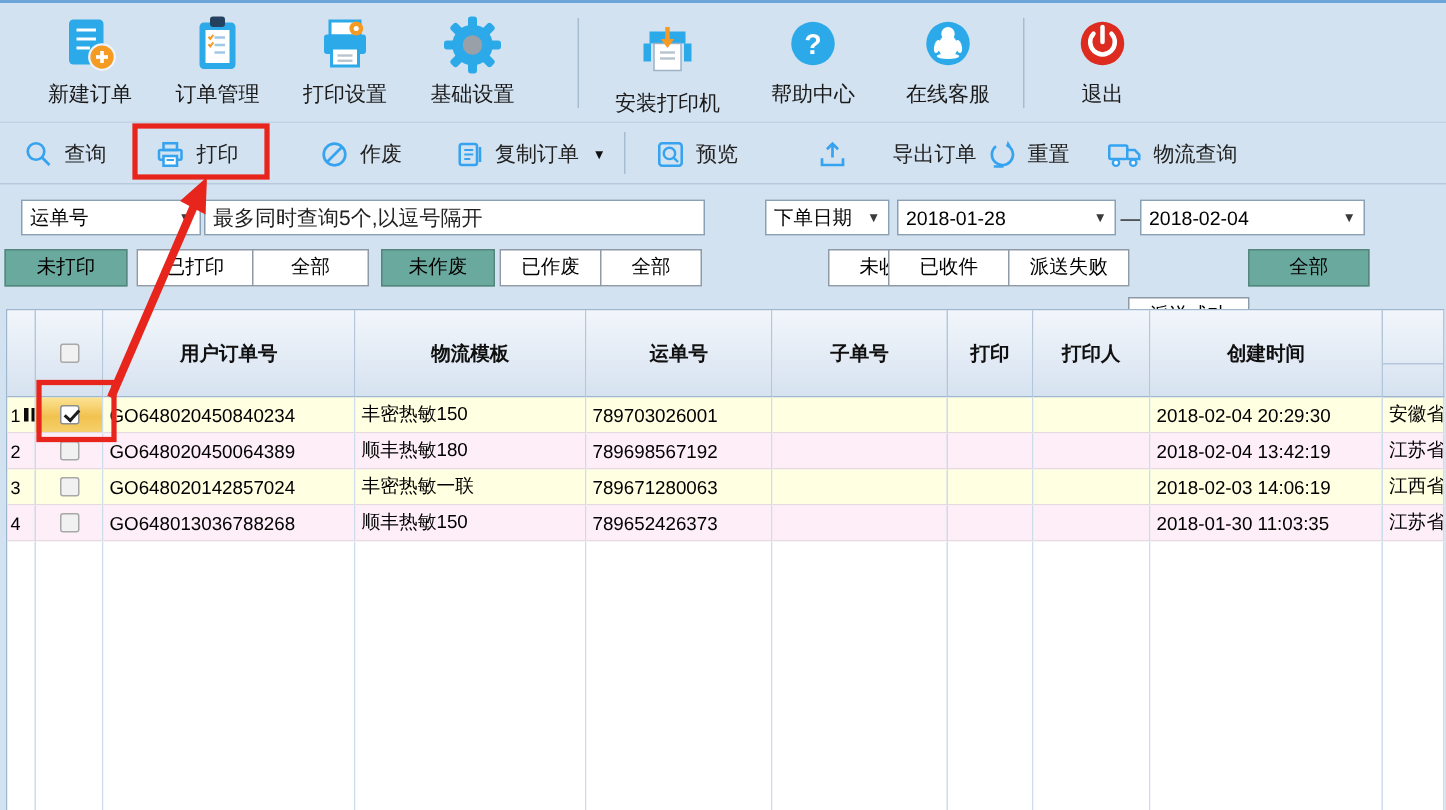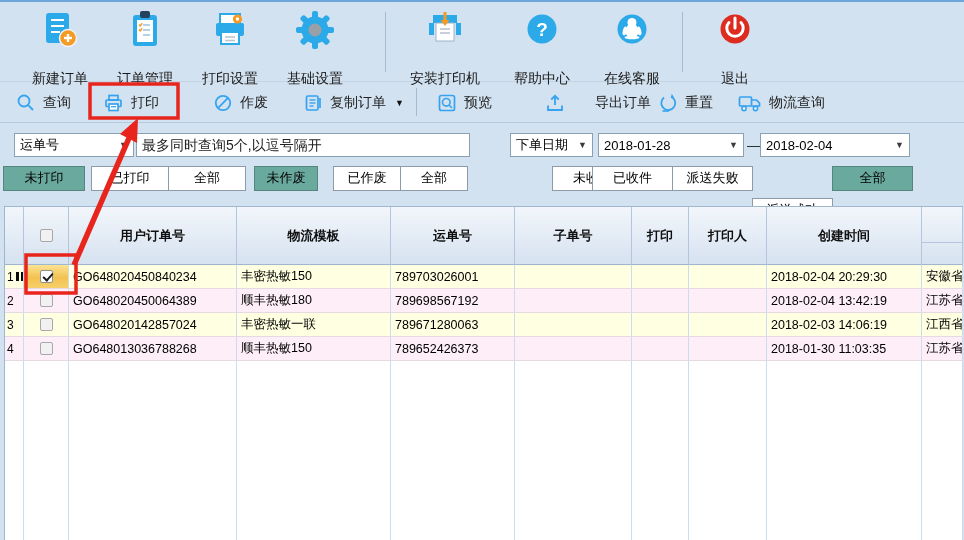--- a/index.html
+++ b/index.html
@@ -4,21 +4,21 @@
 <style>
   * { margin:0; padding:0; box-sizing:border-box; }
   html,body { width:964px; height:540px; overflow:hidden; }
   body { font-family:"Liberation Sans","DejaVu Sans",sans-serif; background:#d3e2f0; position:relative; }
   .app { position:absolute; inset:0; border-top:2px solid #6ca6d9; }
 
   
   .tb1 { position:absolute; left:0; top:2px; width:964px; height:78px; border-bottom:1px solid #c2d3e4; }
   .tb1-item { position:absolute; top:4px; height:70px; display:flex; flex-direction:column; align-items:center; justify-content:flex-start; cursor:pointer; }
   .tb1-item .ic { width:44px; height:44px; display:flex; align-items:center; justify-content:center; }
-  .tb1-item .lb { font-size:14px; color:#1a1a1a; margin-top:18px; white-space:nowrap; }
+  .tb1-item .lb { font-size:14px; color:#1a1a1a; margin-top:2px; white-space:nowrap; }
   .vsep1 { position:absolute; top:8px; width:1px; height:60px; background:#a8bccf; }
 
   
   .tb2 { position:absolute; left:0; top:80px; width:964px; height:41px; border-bottom:1px solid #b7c9dc; }
   .tb2-item { position:absolute; top:8px; height:26px; display:flex; align-items:center; gap:7px; cursor:pointer; }
   .tb2-item .lb { font-size:14px; color:#222; white-space:nowrap; }
   .tb2-item .dd { font-size:9px; color:#111; margin-left:2px; }
   .vsep2 { position:absolute; top:6px; width:1px; height:28px; background:#a8bccf; }
 
   
@@ -124,21 +124,21 @@
               <circle cx="22" cy="22" r="13.5"></circle>
             </g>
             <circle cx="22" cy="22" r="6.5" fill="#9aa0a8"></circle>
           </svg>
       </span>
       <span class="lb">基础设置</span>
     </div>
 
     <div class="vsep1" style="left:385px;"></div>
 
-    <div class="tb1-item" style="left:393px;width:104px;">
+    <div class="tb1-item" style="left:393px;width:104px;justify-content:flex-end;">
       <span class="ic">
         <svg width="44" height="44" viewBox="0 0 44 44">
             <rect x="10" y="7" width="24" height="8" fill="#2ba9e8"></rect>
             <rect x="6" y="15" width="5" height="12" fill="#2ba9e8"></rect>
             <rect x="33" y="15" width="5" height="12" fill="#2ba9e8"></rect>
             <rect x="13" y="15" width="18" height="18" fill="#fff" stroke="#9db3c6" stroke-width="1"></rect>
             <line x1="17" y1="21" x2="27" y2="21" stroke="#b9c4cf" stroke-width="1.6"></line>
             <line x1="17" y1="25" x2="27" y2="25" stroke="#b9c4cf" stroke-width="1.6"></line>
             <line x1="22" y1="4" x2="22" y2="14" stroke="#f59a23" stroke-width="3"></line>
             <path d="M17.5,12 L22,18 L26.5,12 Z" fill="#f59a23"></path>
@@ -273,21 +273,21 @@
   <span class="dash" style="left:747px;top:136px;">—</span>
   <div class="combo" style="left:760px;top:131px;width:150px;">
     <span>2018-02-04</span>
     <span class="arr">▼</span>
   </div>
 
   <div class="fbtn sel" style="left:3px;width:82px;">未打印</div>
   <div class="fbtn" style="left:91px;width:78px;">已打印</div>
   <div class="fbtn" style="left:168px;width:78px;">全部</div>
 
-  <div class="fbtn sel" style="left:254px;width:64px;">未作废</div>
+  <div class="fbtn sel" style="left:254px;width:76px;">未作废</div>
   <div class="fbtn" style="left:333px;width:68px;">已作废</div>
   <div class="fbtn" style="left:400px;width:68px;">全部</div>
 
   <div class="fbtn" style="left:512px;width:81px;margin-left:40px;">未收件</div>
   <div class="fbtn" style="left:592px;width:81px;">已收件</div>
   <div class="fbtn" style="left:672px;width:81px;">派送失败</div>
   <div class="fbtn" style="left:752px;width:81px;margin-top:32px;">派送成功</div>
   <div class="fbtn sel" style="left:832px;width:81px;">全部</div>
 
   <div class="tbl">

